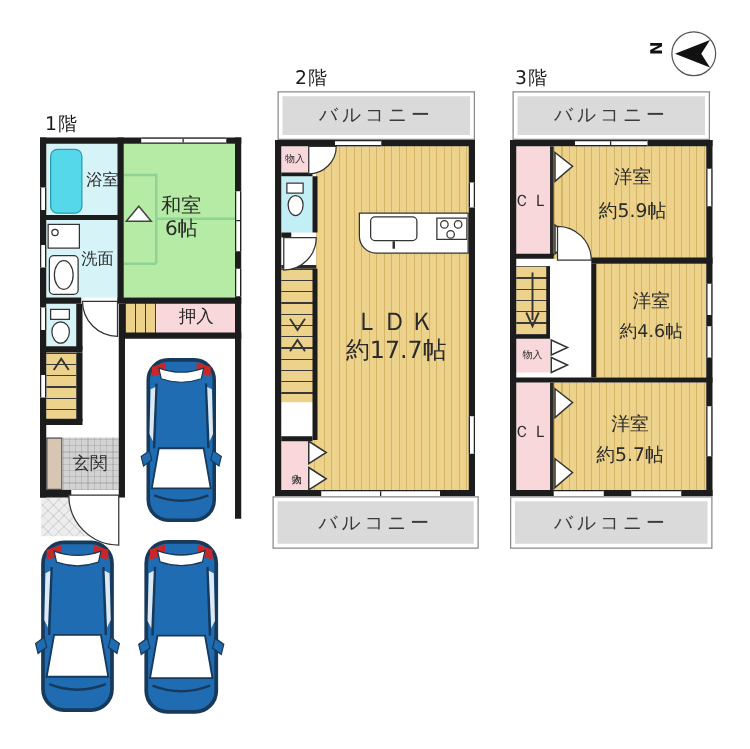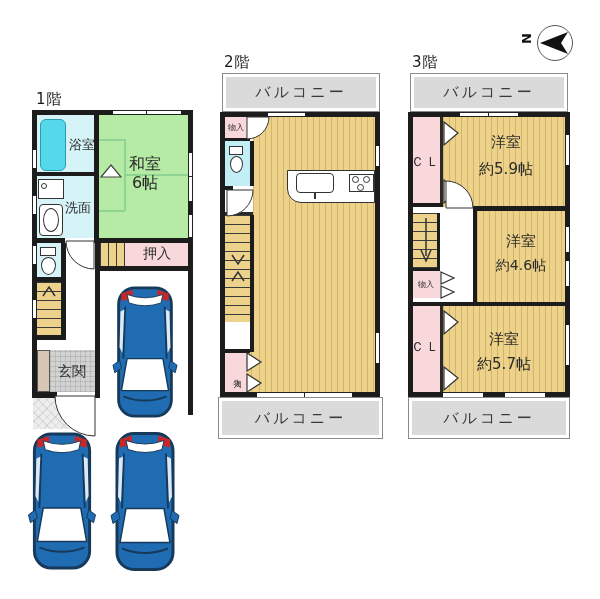--- a/index.html
+++ b/index.html
@@ -152,21 +152,21 @@
   <svg class="ov" style="left:112px;top:281px;" width="66" height="142">
       <use href="#car"></use>
     </svg>
   <svg class="ov" style="left:27px;top:431px;" width="70" height="140">
       <use href="#car"></use>
     </svg>
   <svg class="ov" style="left:110px;top:430px;" width="70" height="143">
       <use href="#car"></use>
     </svg>
 
-  <div class="lbl floor-title" style="left:224px;top:54px;text-align:center;">2階</div>
+  <div class="lbl floor-title" style="left:236px;top:54px;text-align:center;">2階</div>
 
   <div class="balcony" style="left:222px;top:73px;width:158px;height:39px;">
     <div class="bfill">
         <span class="balcony-label">バルコニー</span>
       </div>
   </div>
 
   <div class="whiteroom" style="left:225px;top:117px;width:150px;height:275px;"></div>
   <div class="wood" style="left:253px;top:117px;width:122px;height:275px;"></div>
   <div class="wood" style="left:245px;top:352px;width:10px;height:40px;"></div>
@@ -217,20 +217,22 @@
   <svg class="ov" style="left:227px;top:190px;" width="26" height="26">
     <path d="M0,0 L26,0 A26,26 0 0 1 0,26 Z" fill="#fff" stroke="#333" stroke-width="1"></path>
   </svg>
   <svg class="ov" style="left:246px;top:352px;" width="16" height="41">
     <polygon points="1,1 15,10 1,19" fill="#fff" stroke="#333" stroke-width="1.2"></polygon>
     <polygon points="1,22 15,31 1,40" fill="#fff" stroke="#333" stroke-width="1.2"></polygon>
   </svg>
 
   <div class="lbl jp-xs ctr" style="left:236px;top:128px;">物入</div>
   <div class="lbl jp-xs ctr v-text" style="left:236px;top:373px;">物入</div>
+  <div class="lbl ctr" style="left:317px;top:257px;font-size:20px;letter-spacing:2px;">ＬＤＫ</div>
+  <div class="lbl ctr" style="left:317px;top:281px;font-size:19px;">約17.7帖</div>
 
   <div class="balcony" style="left:218px;top:397px;width:165px;height:42px;">
     <div class="bfill">
         <span class="balcony-label">バルコニー</span>
       </div>
   </div>
 
   <div class="lbl floor-title" style="left:412px;top:54px;">3階</div>
 
   <div class="balcony" style="left:410px;top:73px;width:158px;height:39px;">

